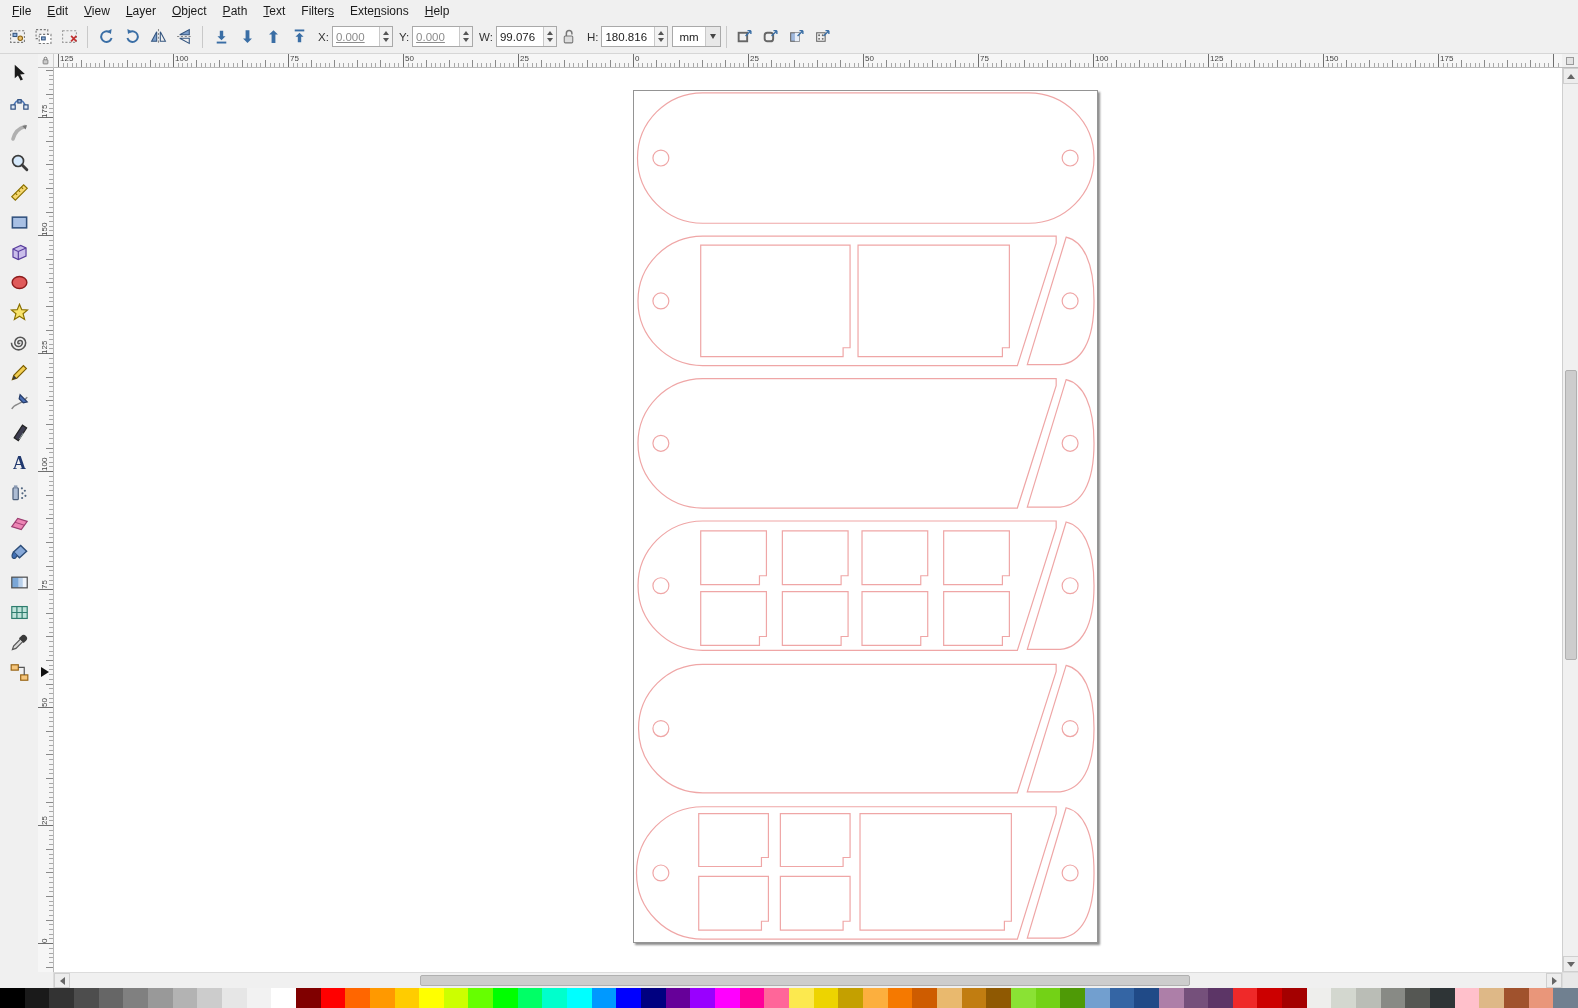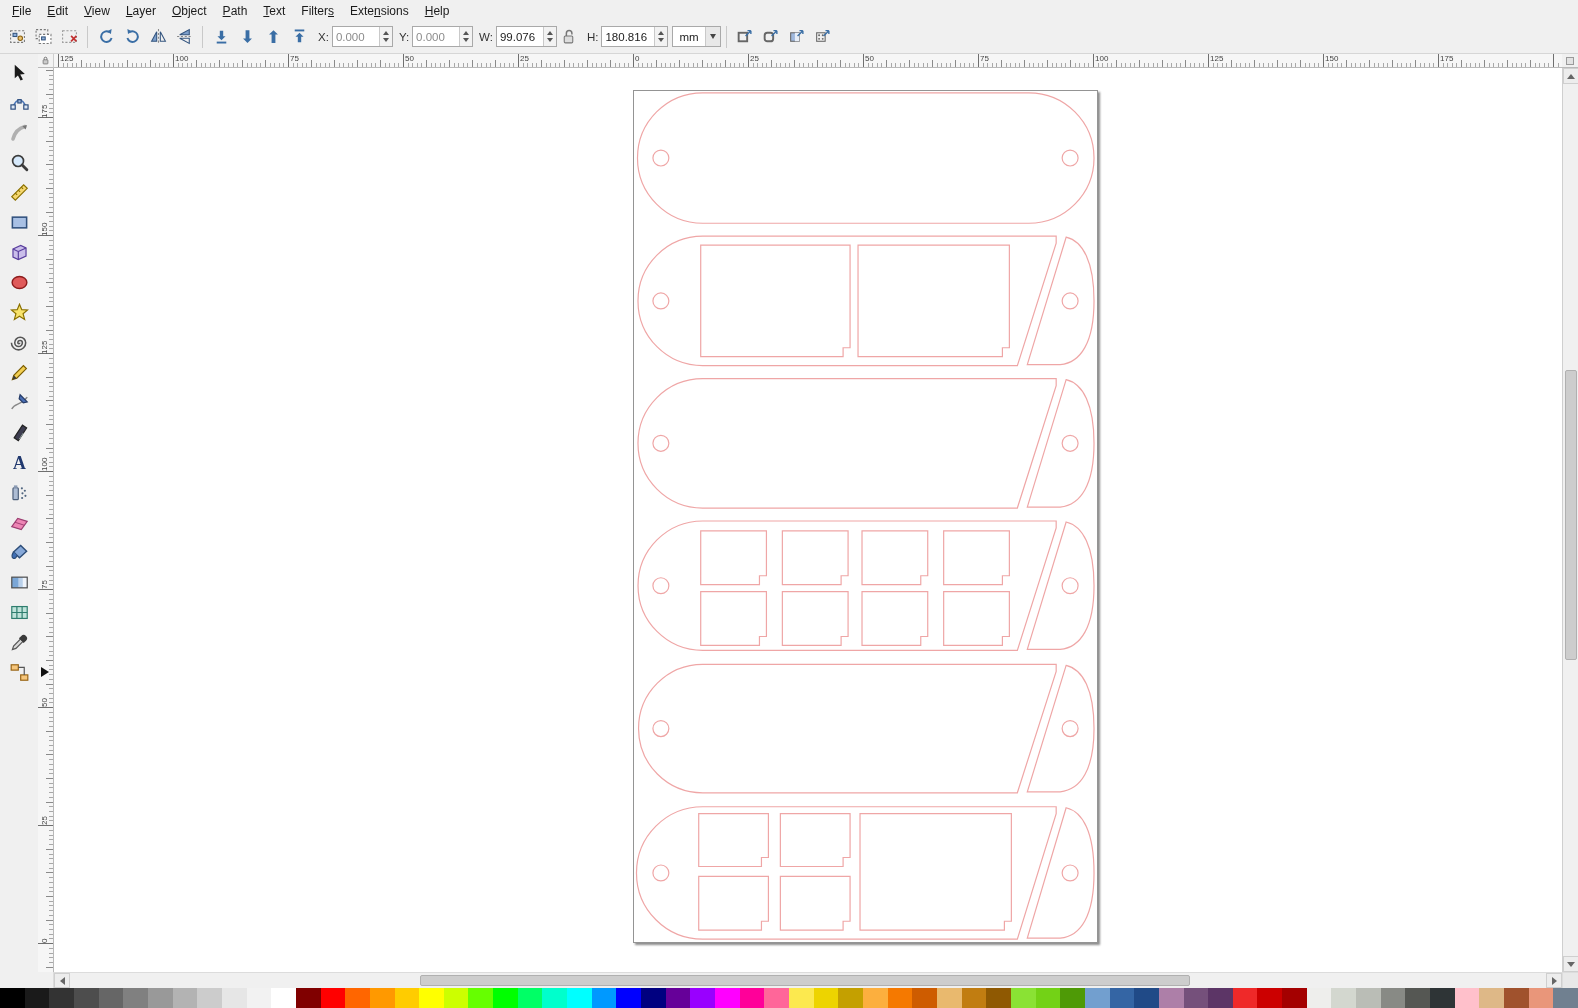--- a/index.html
+++ b/index.html
@@ -20,21 +20,21 @@
   .tb-btn { width:26px; height:26px; display:flex; align-items:center; justify-content:center;
     border:1px solid transparent; border-radius:2px; }
   .tb-sep { width:1px; height:22px; background:#c9c9c9; margin:0 5px; flex:0 0 auto; }
   .ic { width:17px; height:17px; display:block; }
   .tool-btn .ic { width:19px; height:19px; }
   .tb-label { margin:0 3px 0 6px; color:#333; }
   .spin-field { display:flex; align-items:stretch; height:21px; background:#fff;
     border:1px solid #a9a9a9; }
   .spin-field input { width:46px; border:none; outline:none; font-size:11.5px; padding:0 3px;
     font-family:"Liberation Sans", sans-serif; color:#222; }
-  .spin-field input.dim { color:#8c8c8c; }
+  .spin-field input.dim { color:#8c8c8c;text-decoration:underline; }
   .spin-field input.wide { width:52px; }
   .spin { width:13px; display:flex; flex-direction:column; align-items:center; justify-content:center;
     gap:3px; border-left:1px solid #c9c9c9; background:#f2f2f2; }
   .spin .up { width:0; height:0; border-left:3px solid transparent; border-right:3px solid transparent;
     border-bottom:4px solid #555; }
   .spin .dn { width:0; height:0; border-left:3px solid transparent; border-right:3px solid transparent;
     border-top:4px solid #555; }
   .lock-btn { width:24px; height:24px; display:flex; align-items:center; justify-content:center; }
   .unit-dd { display:flex; align-items:center; height:21px; border:1px solid #a9a9a9; background:#fff;
     margin-left:4px; }

